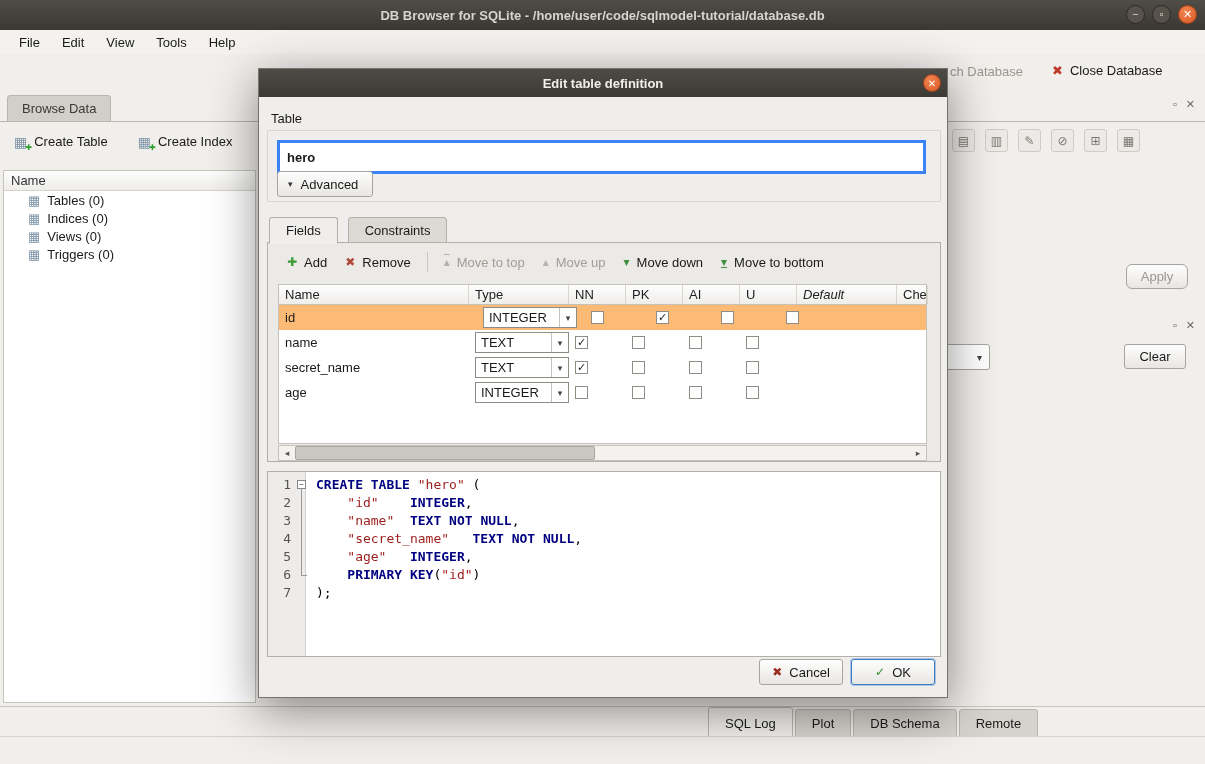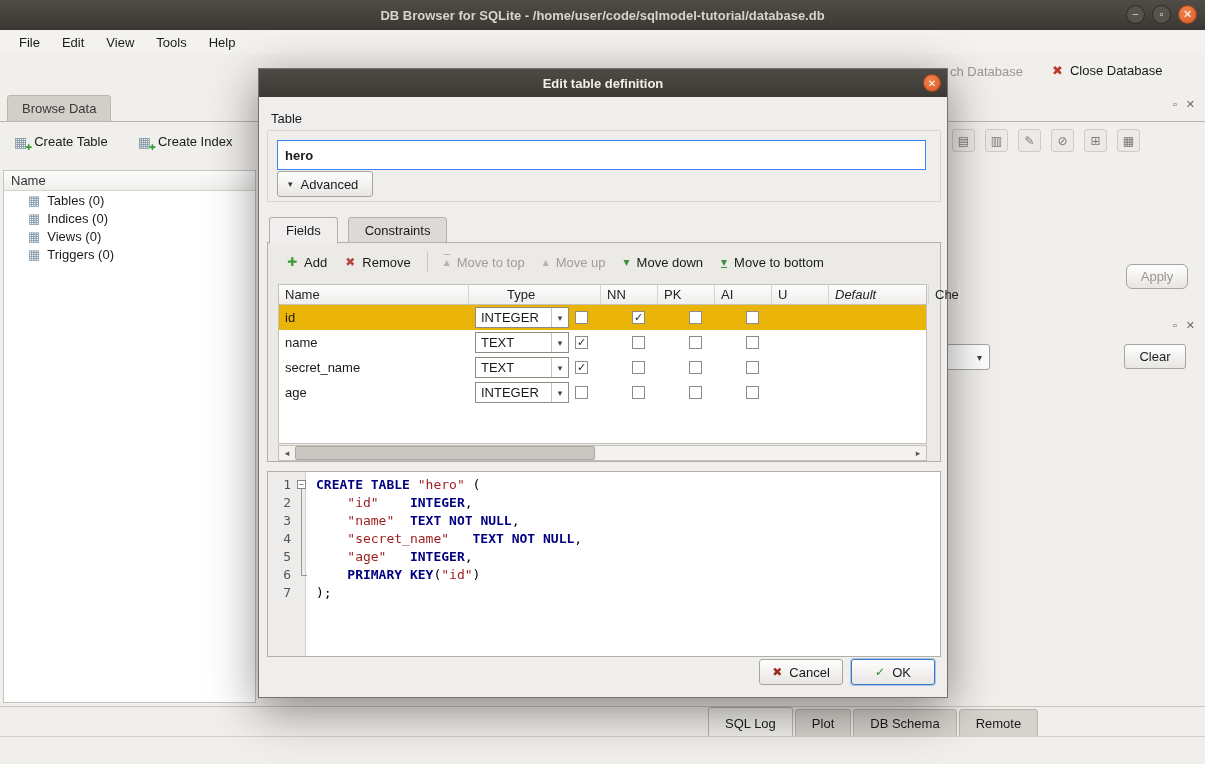--- a/index.html
+++ b/index.html
@@ -83,21 +83,21 @@
   .dlg-title { height:28px; background:linear-gradient(#4e4b46,#3d3a36); display:flex; align-items:center;
     justify-content:center; position:relative; }
   .dlg-title .t { color:#f2efe9; font-weight:bold; }
   .dlg-close { position:absolute; right:6px; top:5px; width:18px; height:18px; border-radius:50%;
     background:radial-gradient(circle at 35% 30%, #f2824f, #d95b23); border:1px solid #a5431a; color:#fff;
     font-size:10px; display:flex; align-items:center; justify-content:center; }
   .dlg-body { position:absolute; top:28px; left:0; right:0; bottom:0; }
   .lbl-table { position:absolute; left:12px; top:14px; }
   .grp { position:absolute; left:8px; top:33px; width:674px; height:72px; border:1px solid #d8d5d0; border-radius:2px; }
   .input-hero { position:absolute; left:18px; top:43px; width:649px; height:26px; background:#fff;
-    border:1px solid #3b82f6; padding:14px 7px; font-weight:bold; display:flex; align-items:center; }
+    border:3px solid #3b82f6; padding:14px 7px; font-weight:bold; display:flex; align-items:center; }
   .adv-btn { position:absolute; left:18px; top:74px; height:26px; padding:0 14px 0 10px; display:flex;
     align-items:center; gap:8px; background:linear-gradient(#fdfdfd,#e9e7e4); border:1px solid #a8a5a0; border-radius:3px; }
   .adv-arrow { font-size:9px; color:#333; }
 
   .dlg-tabs { position:absolute; left:10px; top:120px; display:flex; }
   .dtab { padding:5px 16px; border:1px solid #b3b0aa; border-radius:3px 3px 0 0; background:#ddd9d4;
     margin-right:10px; margin-bottom:-1px; position:relative; z-index:1; }
   .dtab.active { background:#f0eeec; border-bottom:1px solid #f0eeec; z-index:3; }
 
   .fields-frame { position:absolute; left:8px; top:145px; width:674px; height:220px; border:1px solid #b3b0aa;
@@ -299,30 +299,30 @@
               <span>Move down</span>
             </div>
             <div class="f-btn">
               <span class="ico i-move-bottom">▾</span>
               <span>Move to bottom</span>
             </div>
           </div>
         <div class="grid">
           <div class="g-header" id="gridHeader">
               <div class="g-hcell" style="width: 190px;">Name</div>
-              <div class="g-hcell" style="width: 100px; margin-left: 32px;">Type</div>
+              <div class="g-hcell" style="width: 100px;">Type</div>
               <div class="g-hcell" style="width: 57px;">NN</div>
               <div class="g-hcell" style="width: 57px;">PK</div>
               <div class="g-hcell" style="width: 57px;">AI</div>
               <div class="g-hcell" style="width: 57px;">U</div>
               <div class="g-hcell" style="width: 100px; font-style: italic;">Default</div>
               <div class="g-hcell" style="width: 31px;">Check</div>
             </div>
           <div class="g-rows" id="gridRows">
-              <div class="g-row sel" style="background: #eab308;">
+              <div class="g-row sel" style="background: #fdba74; gap: 8px;">
                 <div class="g-cell" style="width: 190px;">id</div>
                 <div class="g-cell" style="width: 100px;">
                   <div class="combo">
                     <span>INTEGER</span>
                     <span class="arr">▾</span>
                   </div>
                 </div>
                 <div class="g-cell" style="width: 57px;">
                   <div class="cb"></div>
                 </div>

